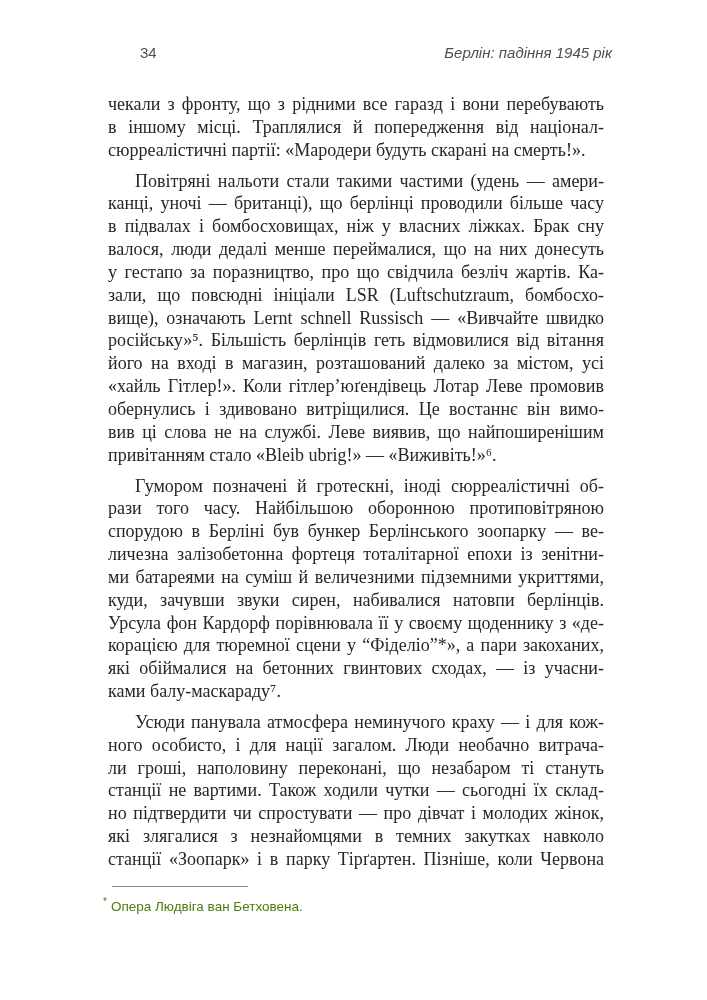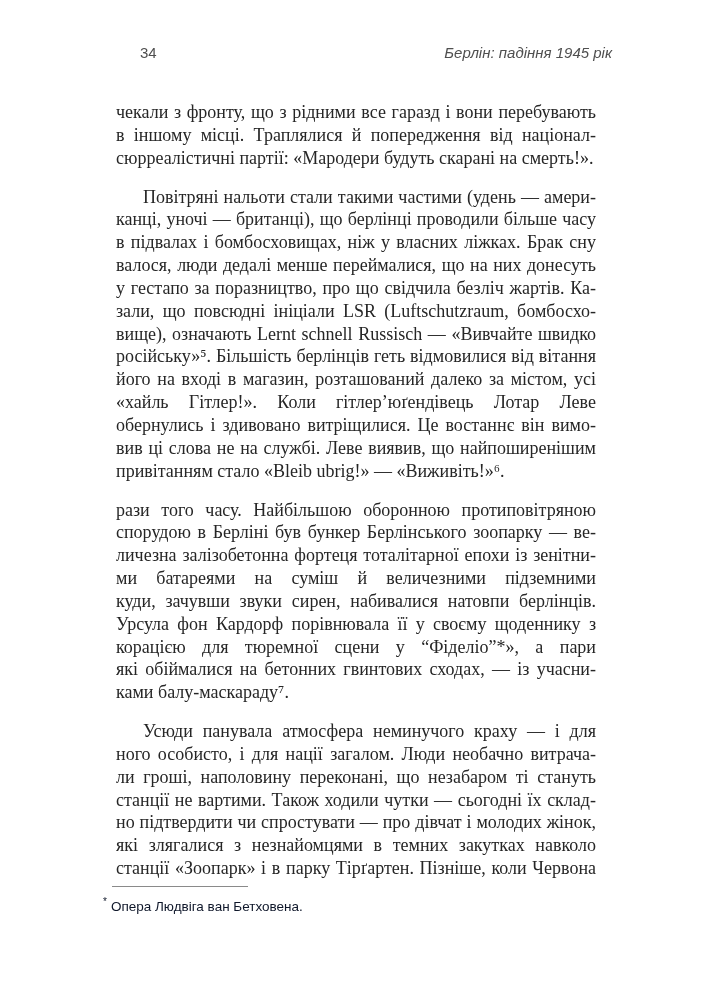--- a/index.html
+++ b/index.html
@@ -33,21 +33,21 @@
   .textblock {
     position: absolute;
     top: 85px;
     left: 100px;
     width: 512px;
     font-family: "Liberation Serif", "DejaVu Serif", serif;
     font-size: 18px;
     line-height: 22.85px;
     color: #262626;
   }
-  .paragraph { margin: 16px; }
+  .paragraph { margin: 8px; }
   .line {
     height: 22.85px;
     overflow: hidden;
     text-align: justify;
     text-align-last: justify;
   }
   .line.line-last {
     text-align: left;
     text-align-last: left;
   }
@@ -61,21 +61,21 @@
     width: 136px;
     height: 0;
     border-top: 1px solid #8a8a8a;
   }
   .footnote {
     position: absolute;
     top: 896px;
     left: 103px;
     font-family: "Liberation Sans", sans-serif;
     font-size: 13.5px;
-    color: #0f172a;
+    color: #4d7c0f;
   }
   .footnote sup {
     font-size: 10px;
     margin-right: 4px;
   }
 </style>
 </head>
 <body>
 
 <div class="page">
@@ -100,20 +100,21 @@
         <div class="line">зали, що повсюдні ініціали LSR (Luftschutzraum, бомбосхо-</div>
         <div class="line">вище), означають Lernt schnell Russisch — «Вивчайте швидко</div>
         <div class="line">російську»⁵. Більшість берлінців геть відмовилися від вітання</div>
         <div class="line">його на вході в магазин, розташований далеко за містом, усі</div>
         <div class="line">«хайль Гітлер!». Коли гітлер’юґендівець Лотар Леве промовив</div>
         <div class="line">обернулись і здивовано витріщилися. Це востаннє він вимо-</div>
         <div class="line">вив ці слова не на службі. Леве виявив, що найпоширенішим</div>
         <div class="line line-last">привітанням стало «Bleib ubrig!» — «Виживіть!»⁶.</div>
       </div>
       <div class="paragraph">
+        <div class="line first-line-indent">Гумором позначені й гротескні, іноді сюрреалістичні об-</div>
         <div class="line">рази того часу. Найбільшою оборонною протиповітряною</div>
         <div class="line">спорудою в Берліні був бункер Берлінського зоопарку — ве-</div>
         <div class="line">личезна залізобетонна фортеця тоталітарної епохи із зенітни-</div>
         <div class="line">ми батареями на суміш й величезними підземними укриттями,</div>
         <div class="line">куди, зачувши звуки сирен, набивалися натовпи берлінців.</div>
         <div class="line">Урсула фон Кардорф порівнювала її у своєму щоденнику з «де-</div>
         <div class="line">корацією для тюремної сцени у “Фіделіо”*», а пари закоханих,</div>
         <div class="line">які обіймалися на бетонних гвинтових сходах, — із учасни-</div>
         <div class="line line-last">ками балу-маскараду⁷.</div>
       </div>

